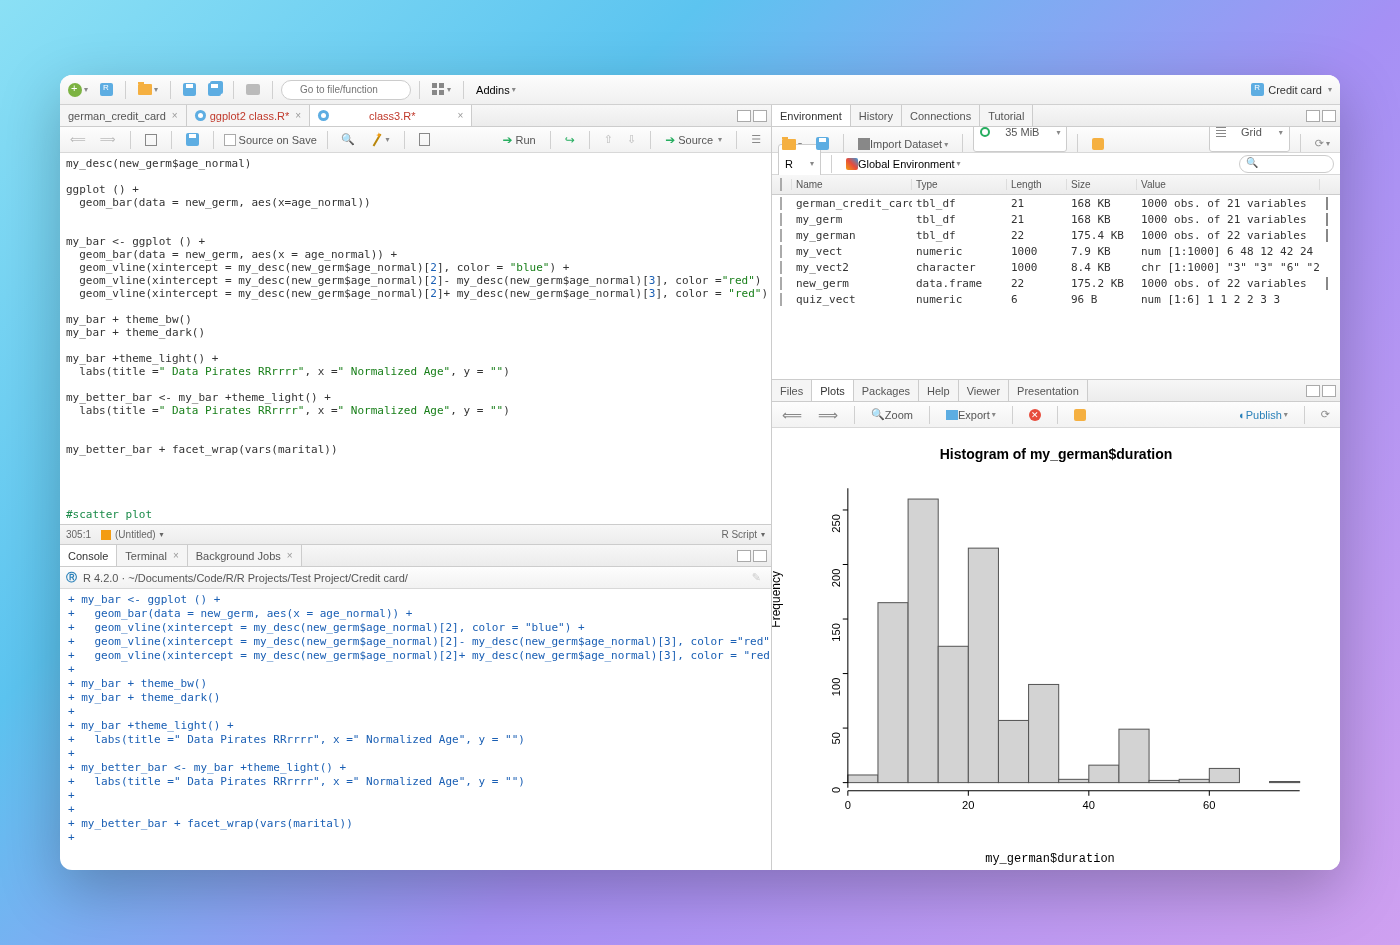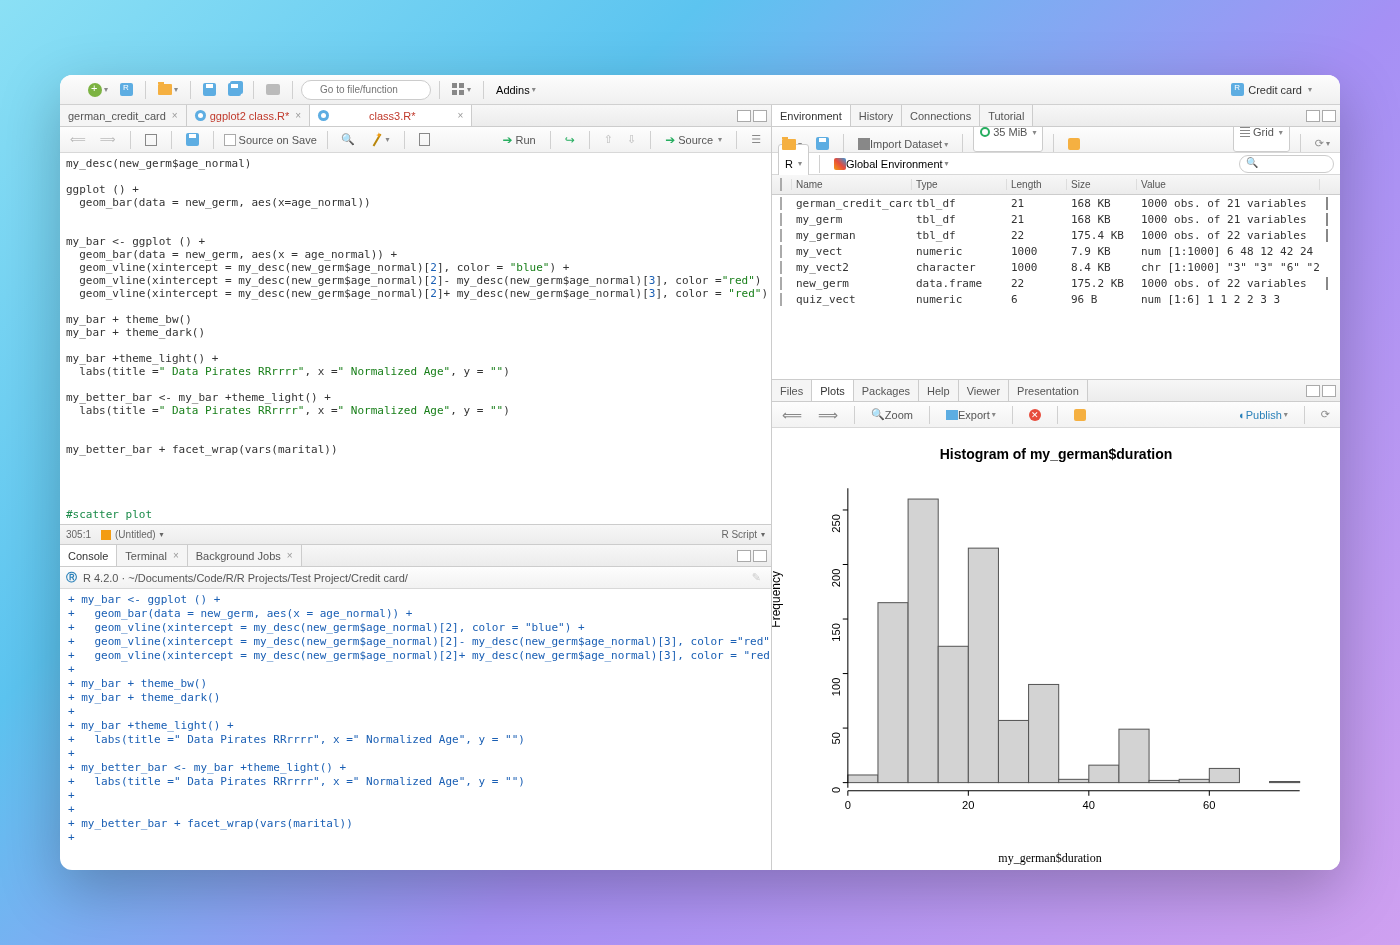--- a/index.html
+++ b/index.html
@@ -22,21 +22,21 @@
   overflow: hidden;
   display: flex;
   flex-direction: column;
 }
 .main-toolbar {
   height: 30px;
   background: linear-gradient(#fdfdfd, #f0f0f0);
   border-bottom: 1px solid #d0d0d0;
   display: flex;
   align-items: center;
-  padding: 0 24px;
+  padding: 0 4px;
   gap: 4px;
 }
 .tb-btn {
   display: inline-flex;
   align-items: center;
   padding: 2px 4px;
   border-radius: 3px;
   cursor: pointer;
 }
 .tb-sep { width: 1px; height: 18px; background: #d0d0d0; margin: 0 4px; }
@@ -98,21 +98,21 @@
 .code-lines .cmt{color:#1b8b4a;margin-top:24px;}
 
 .statusbar{height:20px;background:linear-gradient(#f7f7f7,#ececec);border-top:1px solid #ccc;display:flex;align-items:center;font-size:10px;color:#666;padding:0 6px;}
 .statusbar .right{margin-left:auto;display:flex;align-items:center;gap:4px;}
 .orange-sq{width:10px;height:10px;background:#f39c12;}
 
 .console-body{flex:1;font-family:Menlo,Consolas,monospace;font-size:11px;line-height:14px;padding:4px 8px;color:#1a5fb4;overflow:hidden;white-space:pre;}
 
 .env-toolbar{height:26px;background:linear-gradient(#fdfdfd,#f2f2f2);border-bottom:1px solid #d8d8d8;display:flex;align-items:flex-end;padding:0 6px;gap:6px;font-size:11px;color:#555;}
 .env-scope{height:22px;border-bottom:1px solid #d8d8d8;display:flex;align-items:center;padding:0 6px;gap:6px;font-size:11px;}
-.pill{display:flex;align-items:center;gap:3px;padding:13px 6px;border:1px solid #ccc;border-radius:3px;background:#fff;}
+.pill{display:flex;align-items:center;gap:15px;padding:13px 6px;border:1px solid #ccc;border-radius:3px;background:#fff;}
 .broom{width:12px;height:12px;display:inline-block;background:#f5b041;border-radius:2px;}
 .search-box{width:95px;height:18px;border:1px solid #ccc;border-radius:9px;}
 
 .env-table{flex:1;overflow:hidden;font-family:Menlo,Consolas,monospace;font-size:11px;}
 .env-header{display:grid;grid-template-columns:20px 120px 95px 60px 70px 1fr 20px;height:20px;background:linear-gradient(#f7f7f7,#ececec);border-bottom:1px solid #ccc;align-items:center;font-size:10px;color:#555;font-family:"Lucida Grande",sans-serif;}
 .env-header>div{padding:0 4px;border-right:1px solid #ddd;}
 .env-row{display:grid;grid-template-columns:20px 120px 95px 60px 70px 1fr 20px;height:16px;align-items:center;padding:0;}
 .env-row>div{padding:0 4px;white-space:nowrap;overflow:hidden;color:#333;}
 .env-chk{width:11px;height:11px;border:1px solid #aaa;margin-left:4px;}
 .env-grid-icon{width:11px;height:11px;border:1px solid #888;position:relative;margin-left:2px;}
@@ -122,21 +122,21 @@
 .plot-toolbar{height:26px;background:linear-gradient(#fdfdfd,#f2f2f2);border-bottom:1px solid #d8d8d8;display:flex;align-items:center;padding:0 6px;gap:8px;font-size:11px;color:#555;}
 .arrow-nav{color:#888;font-size:14px;}
 .red-circle{width:12px;height:12px;border-radius:50%;background:#e74c3c;color:#fff;font-size:9px;text-align:center;line-height:12px;}
 .publish{color:#2980b9;}
 
 .plot-area{flex:1;position:relative;background:#fff;}
 .plot-title{position:absolute;top:18px;left:0;right:0;text-align:center;font-weight:bold;font-size:14px;font-family:Liberation Sans, sans-serif;}
 .plot-svg{position:absolute;top:50px;left:20px;right:20px;bottom:20px;}
 
 .axis-label-y{position:absolute;left:4px;top:50%;transform:rotate(-90deg) translateX(50%);transform-origin:left center;font-size:12px;font-family:Helvetica,Arial,sans-serif;}
-.axis-label-x{position:absolute;bottom:4px;left:0;right:12px;text-align:center;font-size:12px;font-family:Liberation Serif, serif;}
+.axis-label-x{position:absolute;bottom:4px;left:0;right:12px;text-align:center;font-size:12px;font-family:Liberation Mono, monospace;}
 
 svg text{font-family:Helvetica,Arial,sans-serif;font-size:11px;}
 .bar{fill:#d3d3d3;stroke:#555;stroke-width:1;}
 .axis-line{stroke:#000;stroke-width:1;fill:none;}
 </style>
 </head>
 <body>
 
 <div class="window">
 

